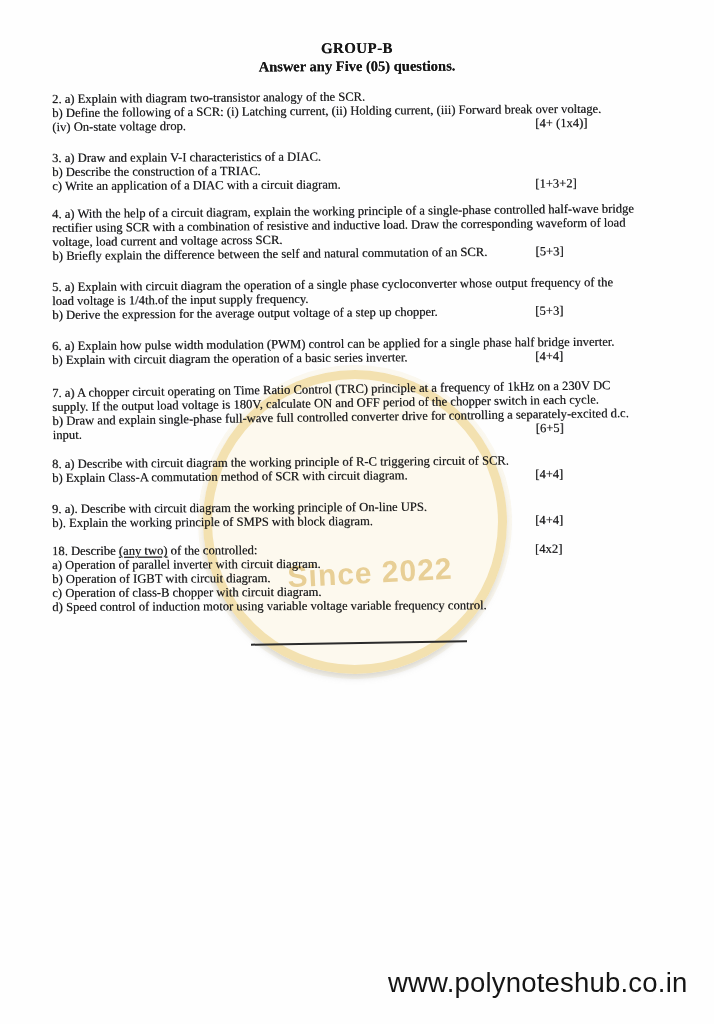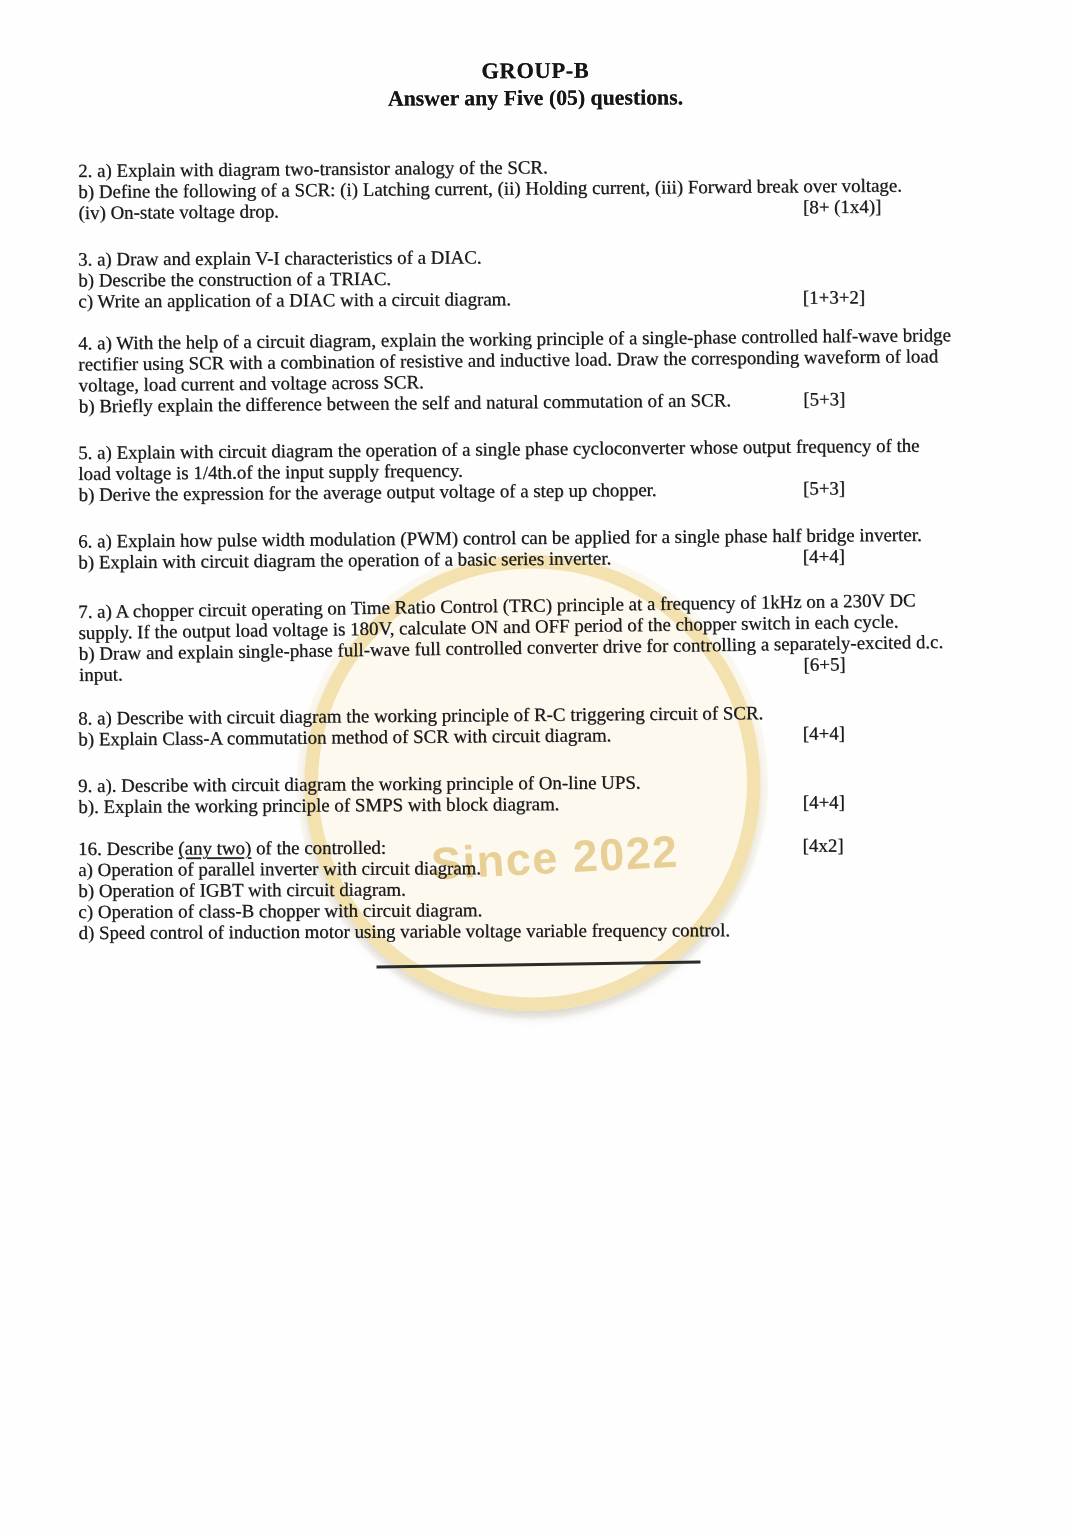--- a/index.html
+++ b/index.html
@@ -45,21 +45,21 @@
   .group-title {
     font-size:15px; font-weight:bold; color:#161616; letter-spacing:0.4px;
     text-shadow:0 0 0.4px rgba(20,20,20,0.85);
   }
   .instruction {
     font-size:14.5px; font-weight:bold; color:#161616; margin-top:1px;
     text-shadow:0 0 0.4px rgba(20,20,20,0.85);
   }
 
   .content {
-    position:absolute; left:52px; top:107px; width:650px; z-index:2;
+    position:absolute; left:52px; top:92px; width:650px; z-index:2;
     font-size:12.6px; line-height:14px; color:#1b1b1d;
     text-shadow:0.3px 0.2px 0.3px rgba(25,25,25,0.65);
   }
   .qblock { position:relative; transform-origin:left top; }
   .line { position:relative; white-space:nowrap; }
   .marks {
     position:absolute; left:483px; top:0; white-space:nowrap; font-weight:normal;
   }
   .u { text-decoration:underline; text-underline-offset:1.5px;margin-top:43px; }
 
@@ -95,21 +95,21 @@
   <div class="heading-wrap">
     <div class="group-title">GROUP-B</div>
     <div class="instruction">Answer any Five (05) questions.</div>
   </div>
 
   <div class="content">
 
     <div class="qblock qb-2">
       <div class="line">2. a) Explain with diagram two-transistor analogy of the SCR.</div>
       <div class="line">b) Define the following of a SCR: (i) Latching current, (ii) Holding current, (iii) Forward break over voltage.</div>
-      <div class="line"><span>(iv) On-state voltage drop.</span><span class="marks">[8+ (1x4)]</span></div>
+      <div class="line"><span>(iv) On-state voltage drop.</span><span class="marks">[4+ (1x4)]</span></div>
     </div>
 
     <div class="qblock qb-3">
       <div class="line">3. a) Draw and explain V-I characteristics of a DIAC.</div>
       <div class="line">b) Describe the construction of a TRIAC.</div>
       <div class="line"><span>c) Write an application of a DIAC with a circuit diagram.</span><span class="marks">[1+3+2]</span></div>
     </div>
 
     <div class="qblock qb-4">
       <div class="line">4. a) With the help of a circuit diagram, explain the working principle of a single-phase controlled half-wave bridge</div>
@@ -140,25 +140,26 @@
       <div class="line">8. a) Describe with circuit diagram the working principle of R-C triggering circuit of SCR.</div>
       <div class="line"><span>b) Explain Class-A commutation method of SCR with circuit diagram.</span><span class="marks">[4+4]</span></div>
     </div>
 
     <div class="qblock qb-9">
       <div class="line">9. a). Describe with circuit diagram the working principle of On-line UPS.</div>
       <div class="line"><span>b). Explain the working principle of SMPS with block diagram.</span><span class="marks">[4+4]</span></div>
     </div>
 
     <div class="qblock qb-10">
-      <div class="line"><span>16. Describe </span><span class="u">(any two)</span><span> of the controlled:</span><span class="marks">[4x2]</span></div>
+      <div class="line"><span>18. Describe </span><span class="u">(any two)</span><span> of the controlled:</span><span class="marks">[4x2]</span></div>
       <div class="line">a) Operation of parallel inverter with circuit diagram.</div>
       <div class="line">b) Operation of IGBT with circuit diagram.</div>
       <div class="line">c) Operation of class-B chopper with circuit diagram.</div>
       <div class="line">d) Speed control of induction motor using variable voltage variable frequency control.</div>
     </div>
 
   </div>
 
   <div class="divider"></div>
 
+  <div class="footer-url">www.polynoteshub.co.in</div>
 
 </div>
 
 </body></html>

